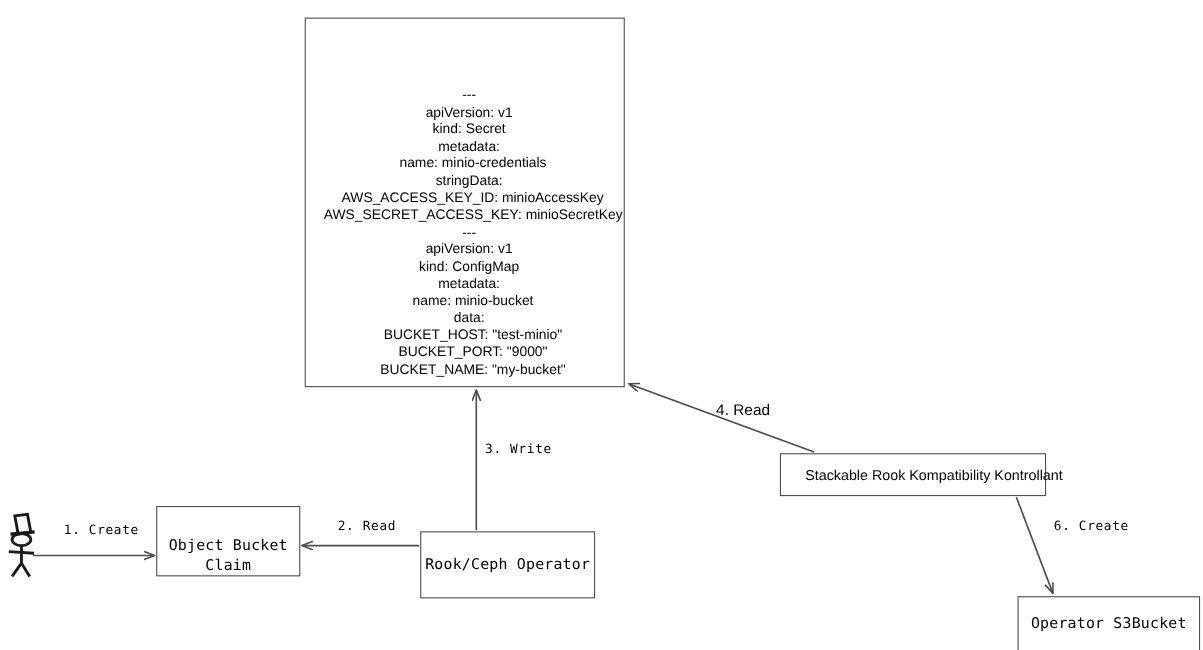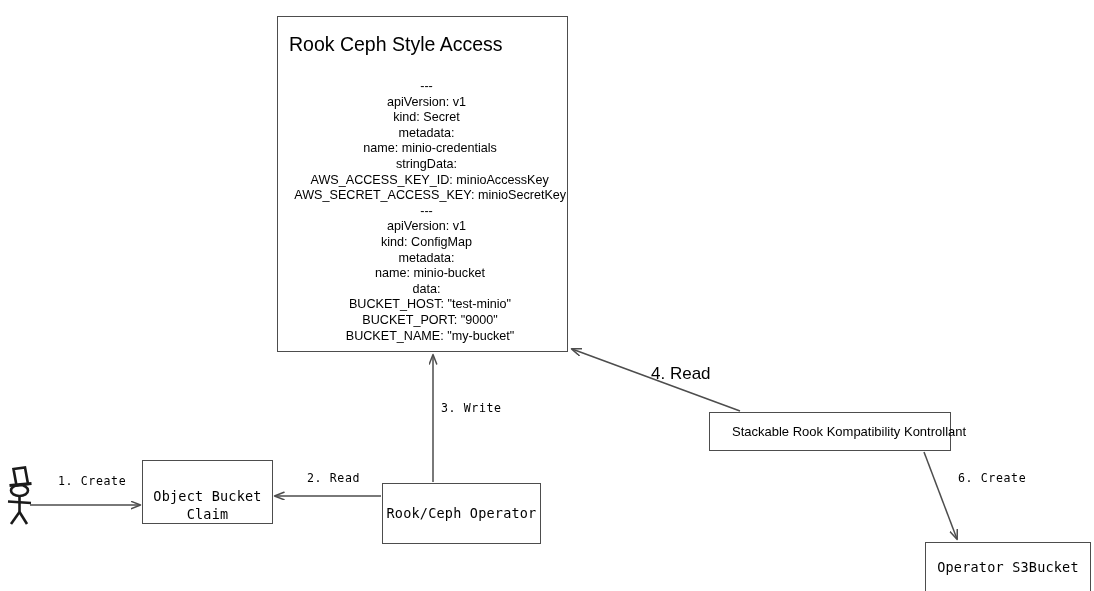--- a/index.html
+++ b/index.html
@@ -89,21 +89,21 @@
     padding-top: 15px;
   }
 
   
   .edge-label {
     position: absolute;
     white-space: nowrap;
     color: #000000;
   }
   .edge-label.mono { font-size: 11.6px; letter-spacing: 0.6px; }
-  .edge-label.sans { font-size: 17px; text-align: center; }
+  .edge-label.sans { font-size: 14px; text-align: center; }
 
   #label-create-1 { left: 58px;  top: 474px; }
   #label-read-2   { left: 307px; top: 471px; }
   #label-write-3  { left: 441px; top: 401px; }
   #label-read-4   { left: 651px; top: 364px; }
   #label-create-5 { left: 958px; top: 471px; }
 
   #actor { position: absolute; left: 2px; top: 466px; width: 42px; height: 62px; }
 </style>
 </head>
@@ -137,21 +137,20 @@
 
   <line x1="17.5" y1="30" x2="17.5" y2="46" stroke="#1a1a1a" stroke-width="2.6"></line>
 
   <line x1="6" y1="35.5" x2="29" y2="37" stroke="#1a1a1a" stroke-width="2.6"></line>
 
   <line x1="17.5" y1="46" x2="9" y2="58" stroke="#1a1a1a" stroke-width="2.6"></line>
   <line x1="17.5" y1="46" x2="25" y2="58" stroke="#1a1a1a" stroke-width="2.6"></line>
 </svg>
 
 <div class="node" id="yaml-card">
-  <div id="yaml-title">Rook Ceph Style Access</div>
   <div id="yaml-body">---
 apiVersion: v1
 kind: Secret
 metadata:
   name: minio-credentials
 stringData:
   AWS_ACCESS_KEY_ID: minioAccessKey
   AWS_SECRET_ACCESS_KEY: minioSecretKey
 ---
 apiVersion: v1

